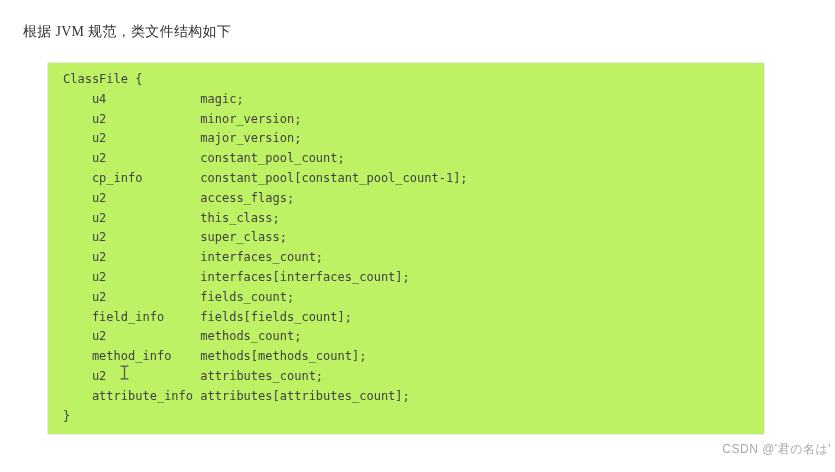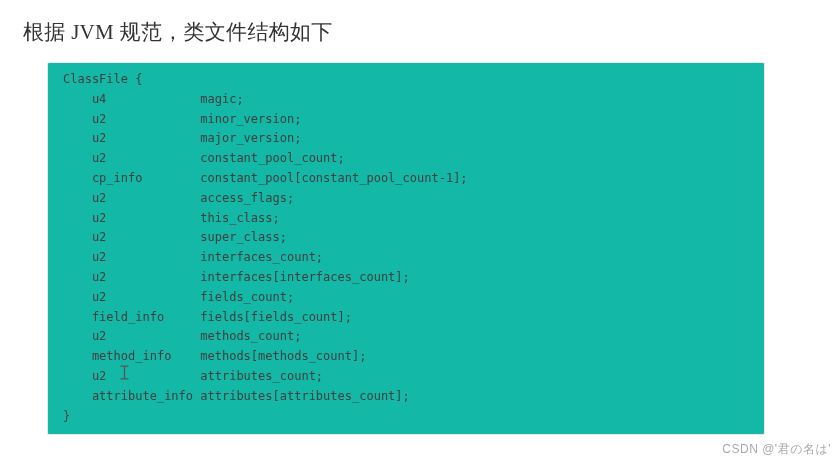--- a/index.html
+++ b/index.html
@@ -9,34 +9,34 @@
     position: relative;
     background: #ffffff;
     overflow: hidden;
     font-family: "Liberation Sans", sans-serif;
   }
   .page-title {
     position: absolute;
     left: 23px;
     top: 22px;
     font-family: "Liberation Serif", "DejaVu Serif", serif;
-    font-size: 21px;
+    font-size: 14px;
     line-height: 20px;
     color: #333333;
     letter-spacing: 0.3px;
     white-space: pre;
   }
   .code-block {
     position: absolute;
     left: 47px;
     top: 62px;
     width: 718px;
     height: 373px;
     box-sizing: border-box;
-    background: #14b8a6;
+    background: #bef264;
     border: 1px solid #eaeaea;
     border-radius: 2px;
     padding: 7px 14px 9px 15px;
     overflow: hidden;
   }
   .code-block pre {
     margin: 0;
     font-family: "DejaVu Sans Mono", "Liberation Mono", monospace;
     font-size: 12px;
     line-height: 19.8px;

